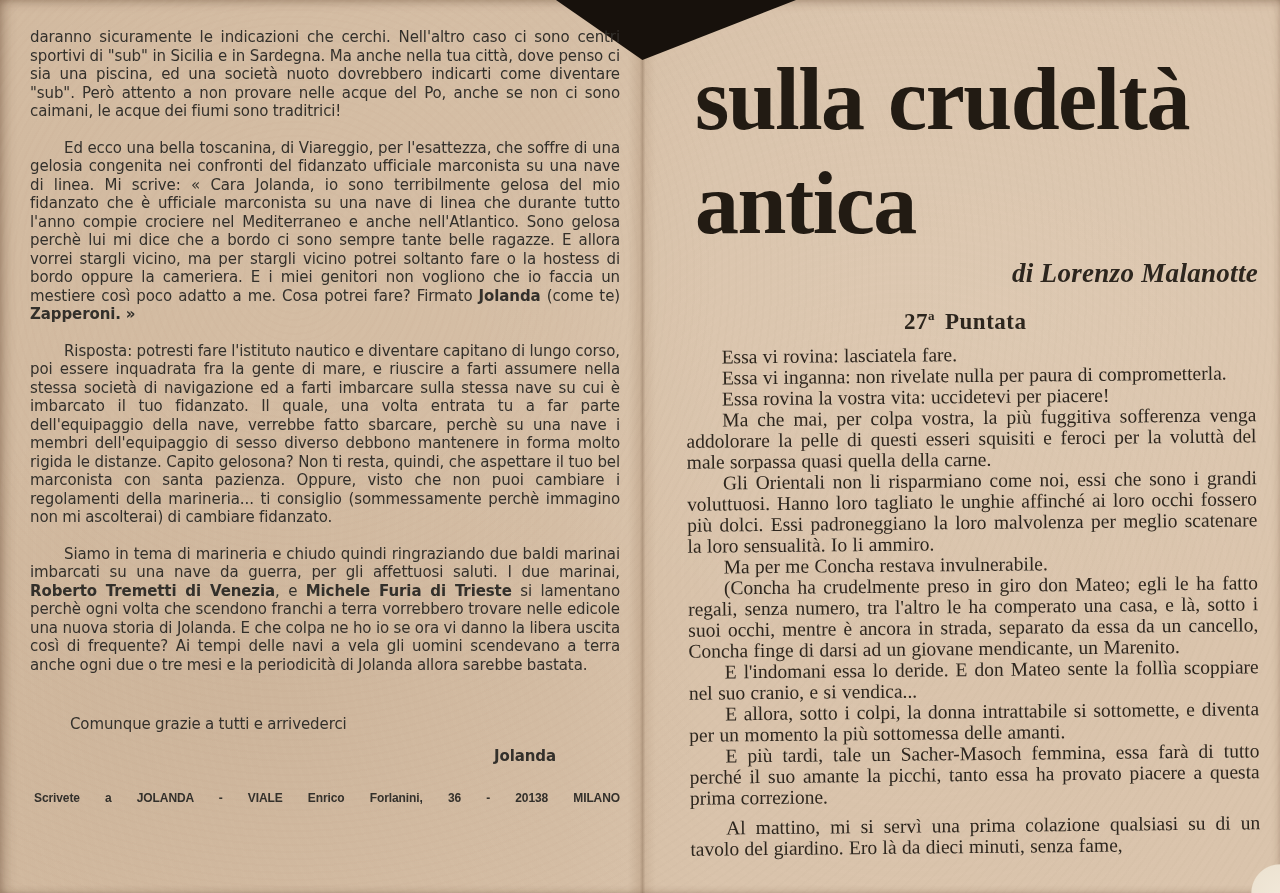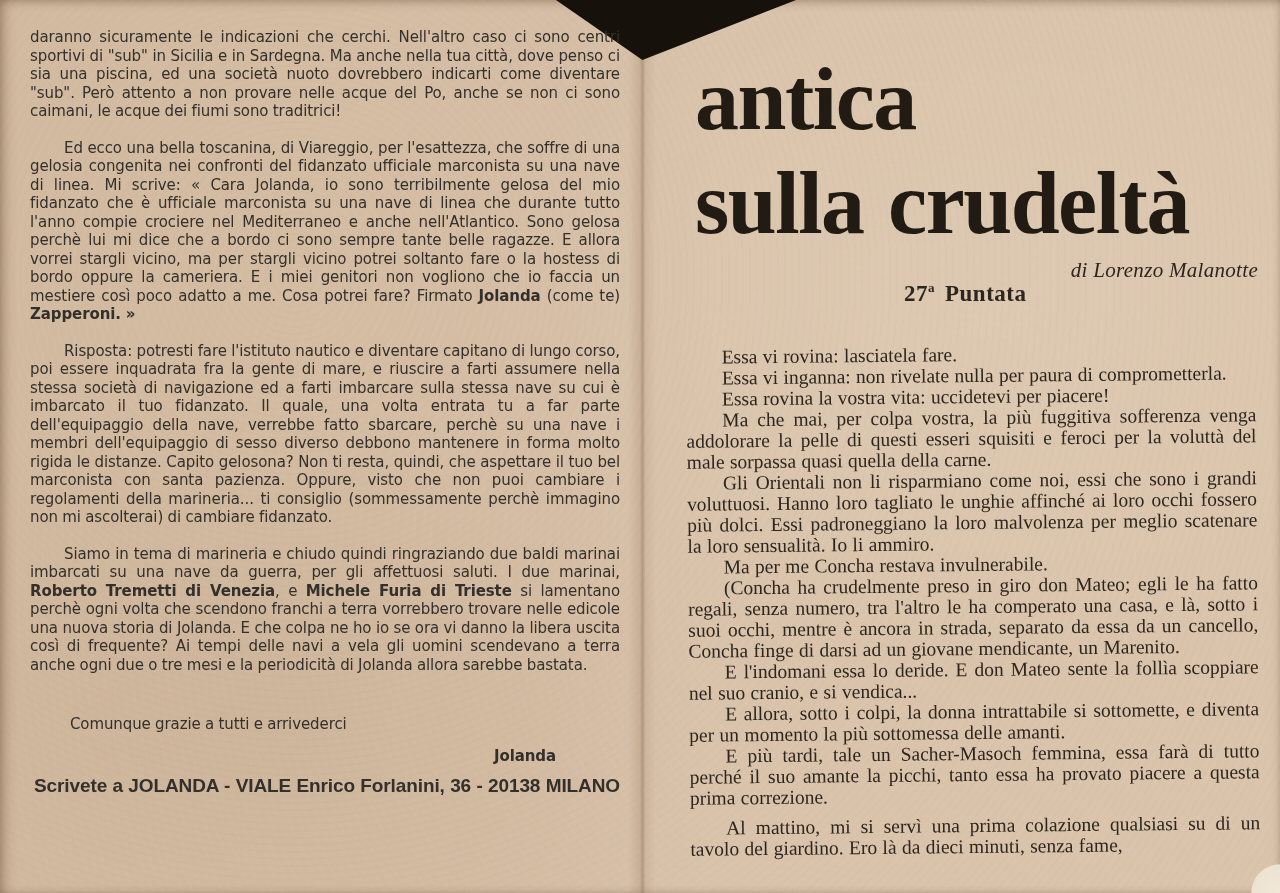--- a/index.html
+++ b/index.html
@@ -53,42 +53,42 @@
     font-family:"DejaVu Sans","Liberation Sans",sans-serif;
     font-size:15px;line-height:18.5px;
     text-align:justify;word-spacing:-0.3px;letter-spacing:-0.1px;
   }
   .lp{margin:0 0 18px 0;}
   .lp.indent{text-indent:34px;}
   .lp b{font-weight:700;}
   .closing{margin:41px 0 0 0;text-indent:40px;}
   .signature{margin:13px 64px 0 0;text-align:right;font-weight:700;}
   .address{
-    margin:12px 0 0 4px;font-weight:700;
-    font-family:"Liberation Sans",sans-serif;font-size:19px;
+    margin:24px 0 0 4px;font-weight:700;
+    font-family:"Liberation Sans",sans-serif;font-size:12px;
     text-align:justify;text-align-last:justify;
   }
 
   
   .right-col{
     position:absolute;left:688px;top:0;width:570px;height:893px;
     color:var(--ink-serif);
     font-family:"Liberation Serif","DejaVu Serif",serif;
   }
   .r-title{
     position:absolute;left:7px;top:48px;width:563px;
     font-size:88px;line-height:104px;font-weight:700;
     color:#221b13;letter-spacing:-1.5px;word-spacing:4px;
   }
   .r-byline{
     position:absolute;right:0;top:258px;
-    font-style:italic;font-weight:400;font-size:21px;letter-spacing:.3px;
+    font-style:italic;font-weight:700;font-size:27px;letter-spacing:.3px;
   }
   .r-episode{
-    position:absolute;left:216px;top:280px;
+    position:absolute;left:216px;top:308px;
     font-weight:700;font-size:23px;letter-spacing:.5px;
   }
   .r-episode sup{font-size:13px;vertical-align:9px;}
   .r-episode .ep-label{margin-left:10px;}
   .r-body{
     position:absolute;left:0;top:344px;width:570px;
     font-size:19.5px;line-height:21px;text-align:justify;
     word-spacing:.5px;
     transform:rotate(-0.55deg);transform-origin:50% 50%;
   }
@@ -110,22 +110,22 @@
       <p class="lp indent"><span>Risposta: potresti fare l'istituto nautico e diventare capitano di lungo corso, poi essere inquadrata fra la gente di mare, e riuscire a farti assumere nella stessa società di navigazione ed a farti imbarcare sulla stessa nave su cui è imbarcato il tuo fidanzato. Il quale, una volta entrata tu a far parte dell'equipaggio della nave, verrebbe fatto sbarcare, perchè su una nave i membri dell'equipaggio di sesso diverso debbono mantenere in forma molto rigida le distanze. Capito gelosona? Non ti resta, quindi, che aspettare il tuo bel marconista con santa pazienza. Oppure, visto che non puoi cambiare i regolamenti della marineria... ti consiglio (sommessamente perchè immagino non mi ascolterai) di cambiare fidanzato.</span></p>
       <p class="lp indent"><span>Siamo in tema di marineria e chiudo quindi ringraziando due baldi marinai imbarcati su una nave da guerra, per gli affettuosi saluti. I due marinai, </span><b>Roberto Tremetti di Venezia</b><span>, e </span><b>Michele Furia di Trieste</b><span> si lamentano perchè ogni volta che scendono franchi a terra vorrebbero trovare nelle edicole una nuova storia di Jolanda. E che colpa ne ho io se ora vi danno la libera uscita così di frequente? Ai tempi delle navi a vela gli uomini scendevano a terra anche ogni due o tre mesi e la periodicità di Jolanda allora sarebbe bastata.</span></p>
     </div>
   <p class="closing">Comunque grazie a tutti e arrivederci</p>
   <p class="signature">Jolanda</p>
   <p class="address">Scrivete a JOLANDA - VIALE Enrico Forlanini, 36 - 20138 MILANO</p>
 </div>
 
 <div class="right-col">
   <div class="r-title">
+    <div>sulla crudeltà</div>
     <div>antica</div>
-    <div>sulla crudeltà</div>
   </div>
   <div class="r-byline">di Lorenzo Malanotte</div>
   <div class="r-episode"><span>27</span><sup>a</sup><span class="ep-label">Puntata</span></div>
   <div class="r-body">
       <p class="rp">Essa vi rovina: lasciatela fare.</p>
       <p class="rp">Essa vi inganna: non rivelate nulla per paura di comprometterla.</p>
       <p class="rp">Essa rovina la vostra vita: uccidetevi per piacere!</p>
       <p class="rp">Ma che mai, per colpa vostra, la più fuggitiva sofferenza venga addolorare la pelle di questi esseri squisiti e feroci per la voluttà del male sorpassa quasi quella della carne.</p>
       <p class="rp">Gli Orientali non li risparmiano come noi, essi che sono i grandi voluttuosi. Hanno loro tagliato le unghie affinché ai loro occhi fossero più dolci. Essi padroneggiano la loro malvolenza per meglio scatenare la loro sensualità. Io li ammiro.</p>
       <p class="rp">Ma per me Concha restava invulnerabile.</p>

